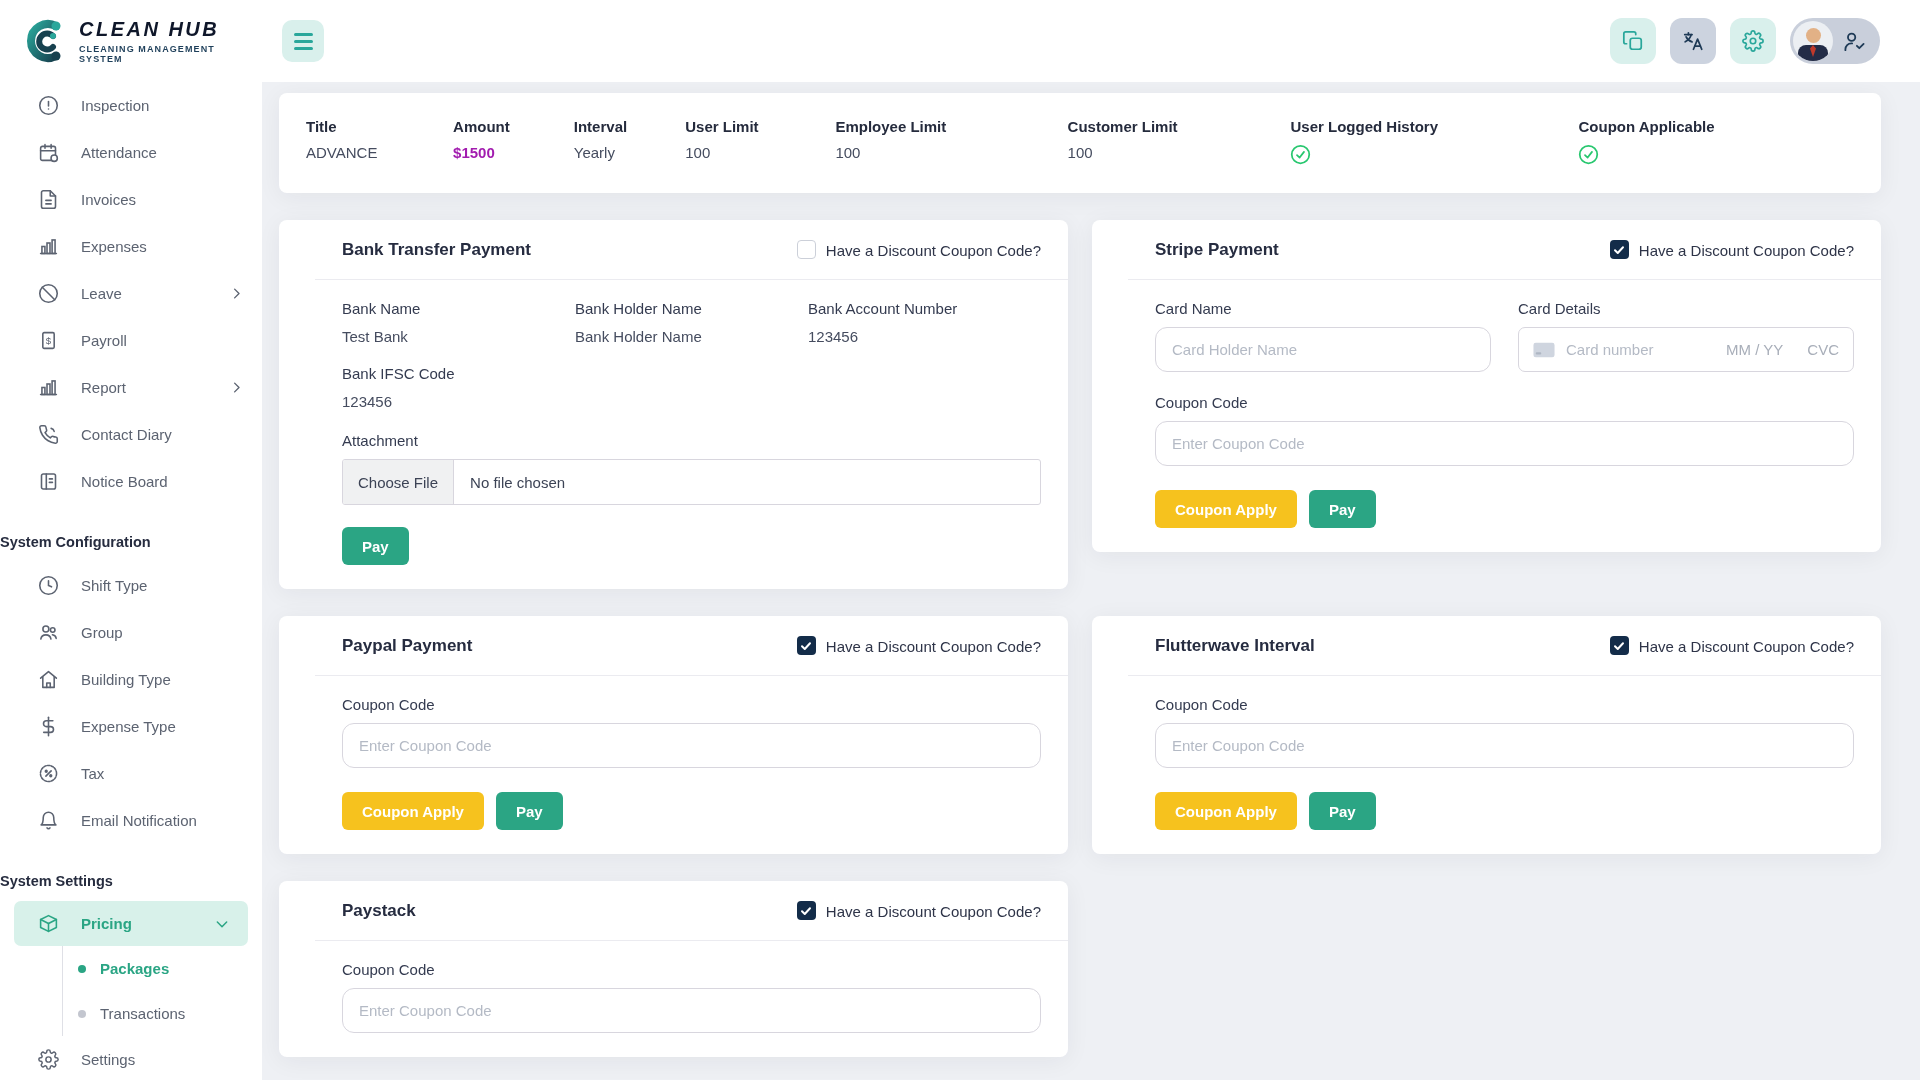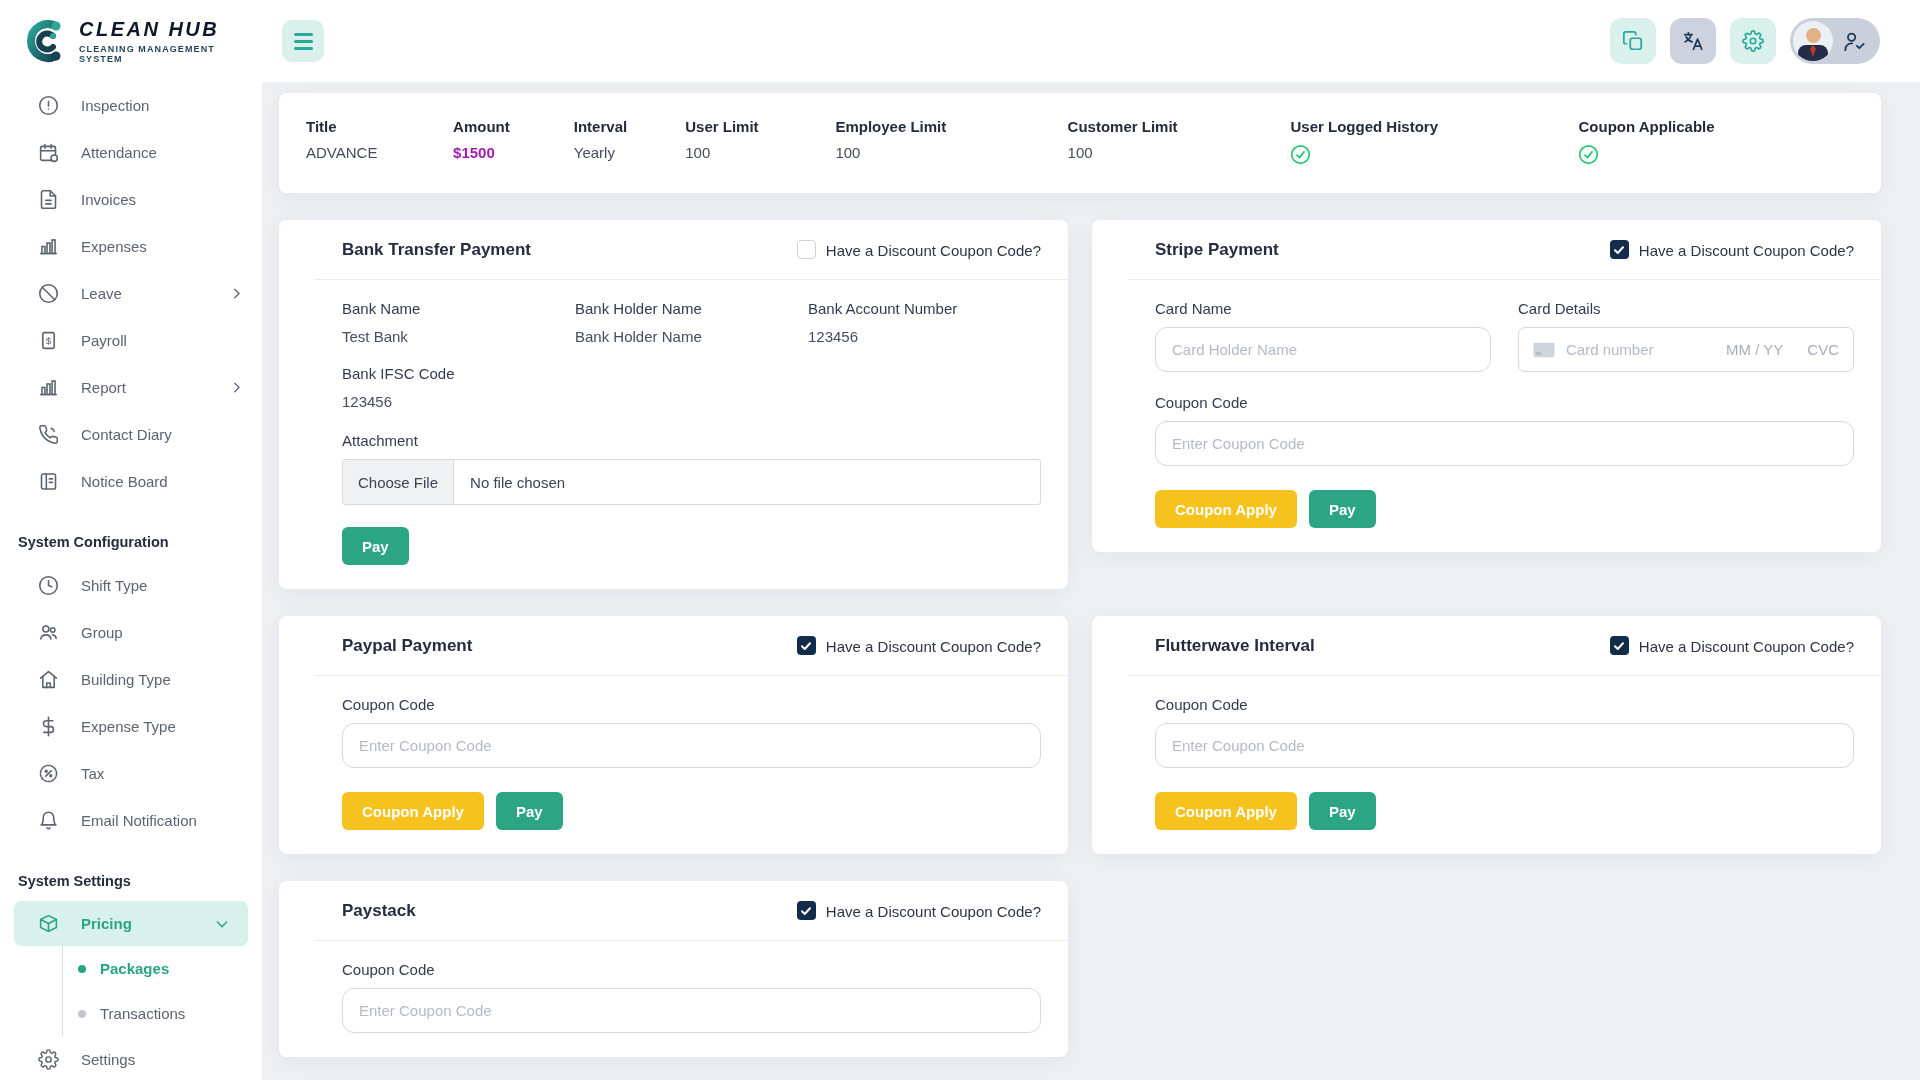--- a/index.html
+++ b/index.html
@@ -8,21 +8,21 @@
   .app { display:flex; width:1920px; height:1080px; }
 
   
   .sidebar { width:262px; flex-shrink:0; background:#fff; height:1080px; overflow:hidden; position:relative; z-index:3; }
   .logo-block { height:82px; display:flex; align-items:center; padding-left:20px; gap:9px; }
   .logo-text .brand-name { font-size:20px; font-weight:bold; color:#0f172a; letter-spacing:2.5px;font-style:italic; }
   .logo-text .brand-tag { font-size:9px; color:#1e3f5a; letter-spacing:1.1px; margin-top:3px; font-weight:bold; }
   .side-item { height:47px; display:flex; align-items:center; padding:0 18px 0 38px; gap:22px; font-size:15px; color:#5c6371; cursor:pointer; }
   .side-item .lbl { flex:1; }
   .side-item svg { flex-shrink:0; }
-  .side-section { margin-top:17px; height:40px; display:flex; align-items:center; padding-left:18px; font-weight:bold; color:#262c3f; font-size:14.5px; }
+  .side-section { margin-top:17px; height:40px; display:flex; align-items:center; font-weight:bold; color:#262c3f; font-size:14.5px; }
   .side-item.active-pill { margin:0 14px; height:45px; border-radius:7px; background:#d8f1ea; color:#2aa584; font-weight:bold; padding:0 18px 0 24px; }
   .submenu { margin-left:62px; border-left:1px solid #dfe0e6; }
   .sub-item { height:45px; display:flex; align-items:center; gap:14px; padding-left:15px; font-size:15px; color:#5c6371; cursor:pointer; }
   .sub-item .bullet { width:8px; height:8px; border-radius:50%; background:#c3c6cf; }
   .sub-item.active { color:#2aa584; font-weight:bold; }
   .sub-item.active .bullet { background:#2aa584; }
 
   
   .main { flex:1; display:flex; flex-direction:column; height:1080px; }
   .topbar { height:82px; background:#fff; display:flex; align-items:center; justify-content:space-between; padding:0 40px 0 20px; }

